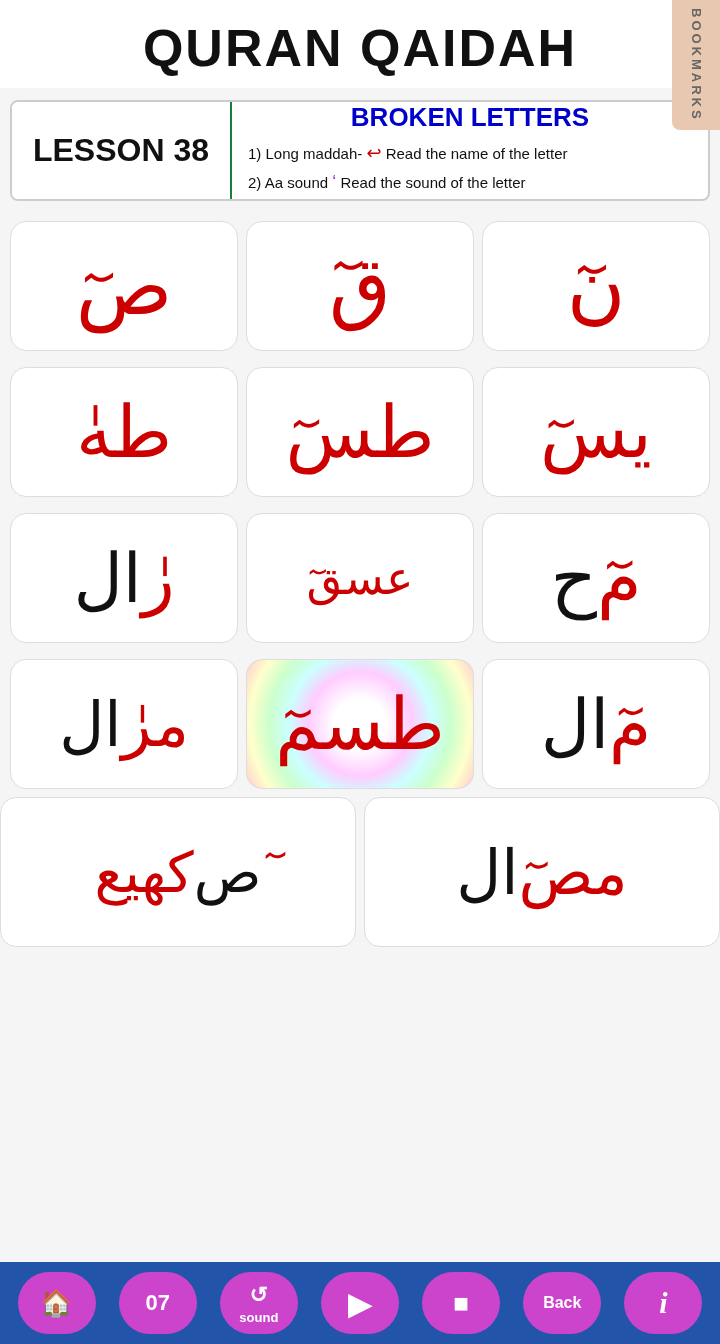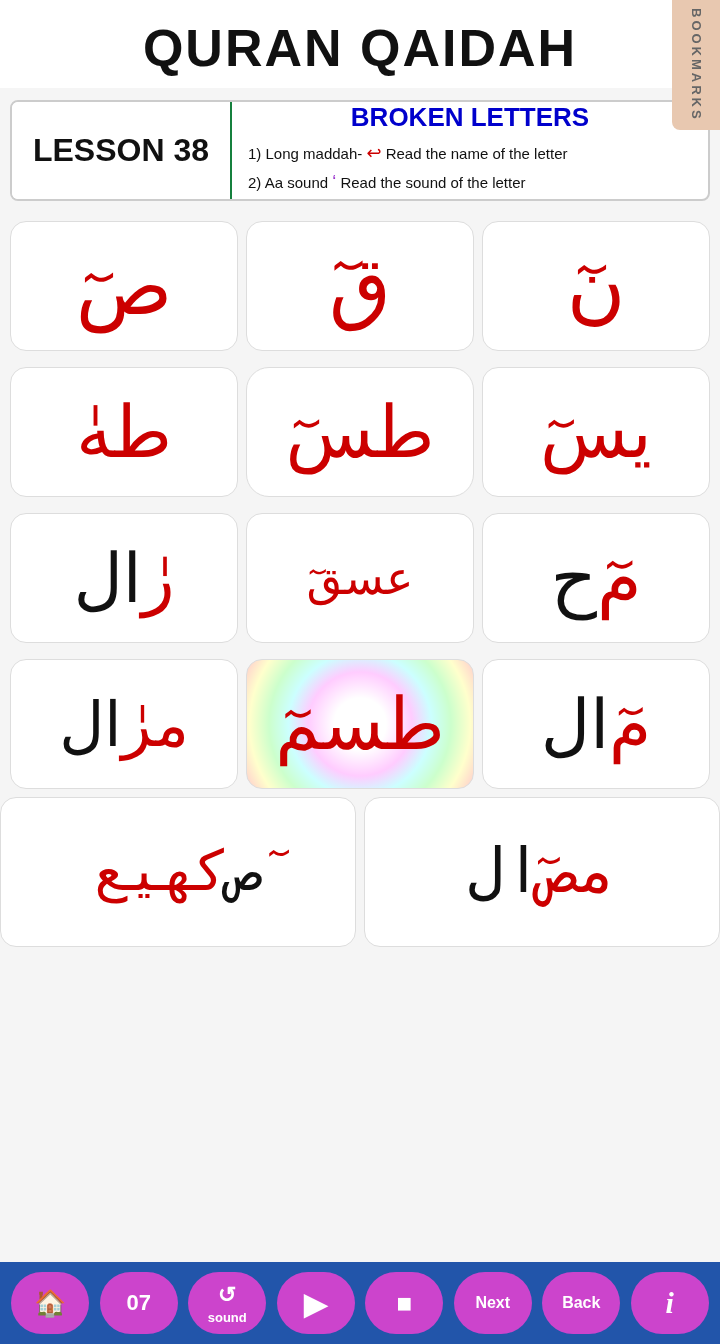--- a/index.html
+++ b/index.html
@@ -112,21 +112,20 @@
       display: grid;
       grid-template-columns: repeat(3, 1fr);
       gap: 8px;
       padding: 8px 10px;
     }
     .arabic-grid-2col {
       display: grid;
       grid-template-columns: repeat(2, 1fr);
       gap: 8px;
       padding: 0 0 8px;
-      font-family: Liberation Mono, monospace;
     }
     .arabic-cell {
       background: white;
       border: 1.5px solid #ddd;
       border-radius: 16px;
       display: flex;
       align-items: center;
       justify-content: center;
       height: 130px;
       font-size: 72px;
@@ -204,21 +203,21 @@
   </div>
 
   <div class="arabic-grid">
     <div class="arabic-cell arabic-text-red" style="font-size: 80px;">صٓ</div>
     <div class="arabic-cell arabic-text-red" style="font-size: 80px;">قٓ</div>
     <div class="arabic-cell arabic-text-red" style="font-size: 80px;">نٓ</div>
   </div>
 
   <div class="arabic-grid">
     <div class="arabic-cell arabic-text-red" style="font-size: 72px;">طهٰ</div>
-    <div class="arabic-cell arabic-text-red" style="font-size: 72px; border-radius: 23px;">طسٓ</div>
+    <div class="arabic-cell arabic-text-red" style="font-size: 72px;">طسٓ</div>
     <div class="arabic-cell arabic-text-red" style="font-size: 72px;">يسٓ</div>
   </div>
 
   <div class="arabic-grid">
     <div class="arabic-cell" style="font-size: 68px;">
       <span style="color:#111">ال</span>
         <span style="color:#cc0000">رٰ</span>
     </div>
     <div class="arabic-cell arabic-text-red" style="font-size: 46px;">عسقٓ</div>
     <div class="arabic-cell" style="font-size: 72px;">
@@ -265,22 +264,19 @@
   <div class="nav-btn loop-btn">
     <span style="font-size:22px;">↺</span>
     <span style="font-size:13px;">sound</span>
   </div>
   <div class="nav-btn play-btn">
     <span style="font-size:30px;">▶</span>
   </div>
   <div class="nav-btn stop-btn">
     <span style="font-size:26px;">■</span>
   </div>
-  <div class="nav-btn next-btn">
-    <span>Next</span>
-  </div>
   <div class="nav-btn back-btn">
     <span>Back</span>
   </div>
   <div class="nav-btn info-btn">
     <span style="font-size:30px; font-style:italic; font-family:Georgia,serif; font-weight:bold;">i</span>
   </div>
 </div>
 
 </body></html>

